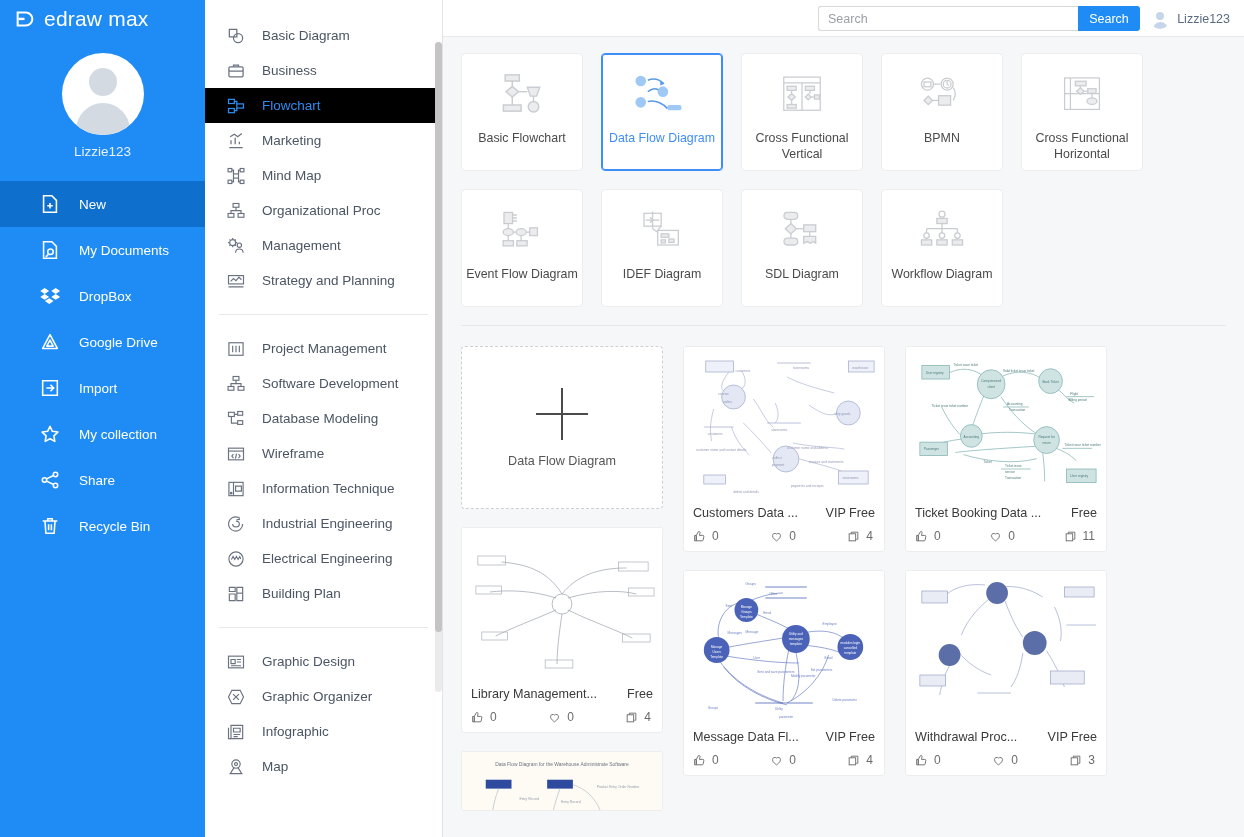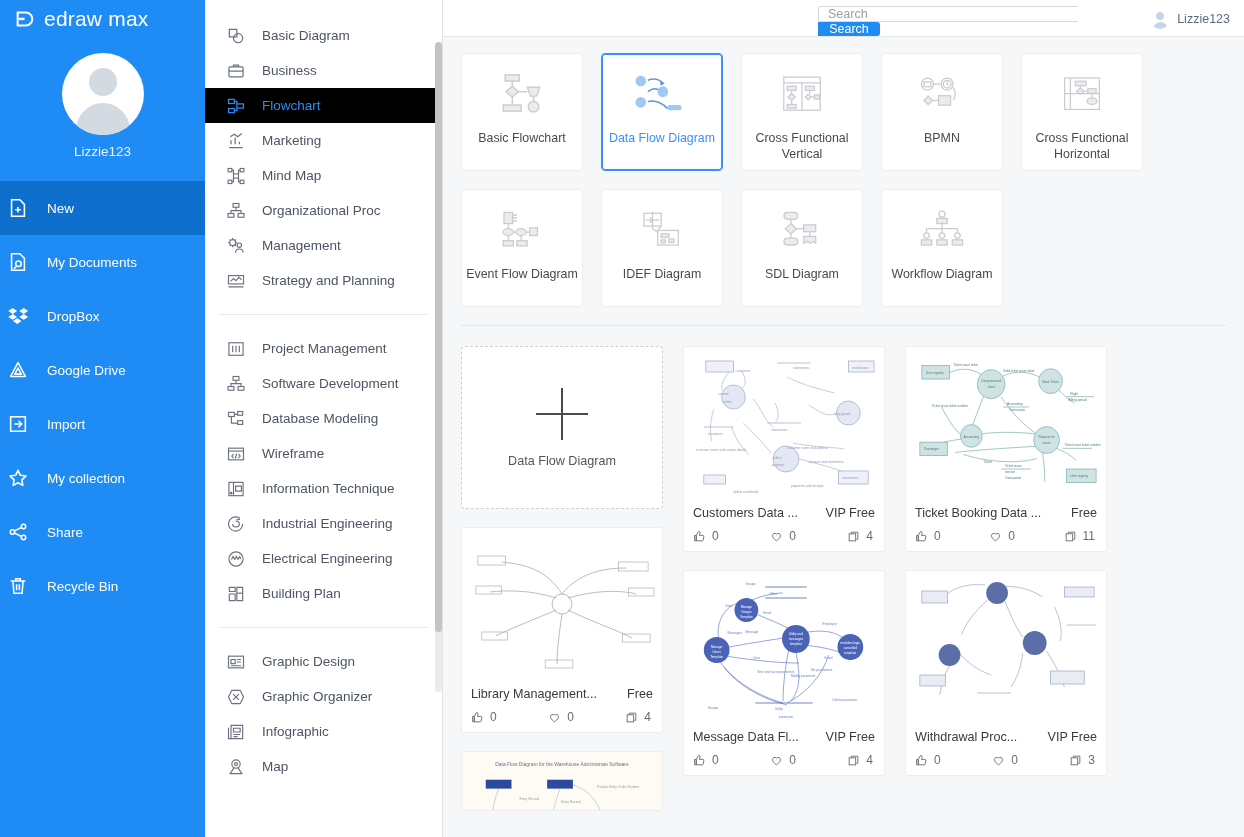--- a/index.html
+++ b/index.html
@@ -27,22 +27,22 @@
     content: ""; position: absolute; width: 28px; height: 28px; border-radius: 50%;
     background: #d3dae2; left: 27px; top: 15px;
   }
   .avatar-big::after {
     content: ""; position: absolute; width: 54px; height: 34px; border-radius: 27px 27px 0 0;
     background: #d3dae2; left: 14px; top: 50px;
   }
   .profile-name { color: #e8f2ff; font-size: 13.5px; margin-top: 9px; }
   .nav { margin-top: 8px; display: flex; flex-direction: column; }
   .nav-item {
-    height: 54px; display: flex; align-items: center; gap: 16px;
-    padding-left: 5px; color: #ffffff; font-size: 13.5px; cursor: pointer;
+    height: 46px; display: flex; align-items: center; gap: 16px;
+    padding-left: 37px; color: #ffffff; font-size: 13.5px; cursor: pointer;
   }
   .nav-item.active { background: #0e6fcc; }
   .nav-ico { width: 26px; height: 26px; display: flex; align-items: center; justify-content: center; flex: 0 0 26px; }
 
   
   .catpanel {
     width: 238px; flex: 0 0 238px; height: 837px; background: #fff;
     border-right: 1px solid #e3e3e3; position: relative; overflow: hidden;
   }
   .cat-scroll { position: absolute; inset: 0; padding-top: 14px; }
@@ -62,21 +62,21 @@
     position: absolute; left: 0; top: 0; width: 7px; height: 590px;
     background: #c4c4c4; border-radius: 4px;
   }
 
   
   .main { flex: 1 1 auto; height: 837px; display: flex; flex-direction: column; background: #f6f7f9; min-width: 0; }
   .topbar {
     height: 37px; flex: 0 0 37px; background: #ffffff; border-bottom: 1px solid #e8e8e8;
     display: flex; align-items: center; position: relative;
   }
-  .searchwrap { position: absolute; left: 375px; top: 6px; display: flex; height: 25px; flex-direction: column; }
+  .searchwrap { position: absolute; left: 375px; top: 6px; display: flex; height: 25px; }
   .search-input {
     width: 260px; height: 25px; border: 1px solid #d9d9d9; border-right: none;
     border-radius: 3px 0 0 3px; padding: 0 9px; font-size: 12.5px; outline: none;
     color: #333; font-family: "Liberation Sans", sans-serif;
   }
   .search-input::placeholder { color: #9aa0a6; }
   .search-btn {
     width: 62px; height: 25px; background: #1f8cf5; color: #fff; border: none;
     border-radius: 0 3px 3px 0; font-size: 12.5px; cursor: pointer;
     font-family: "Liberation Sans", sans-serif;

